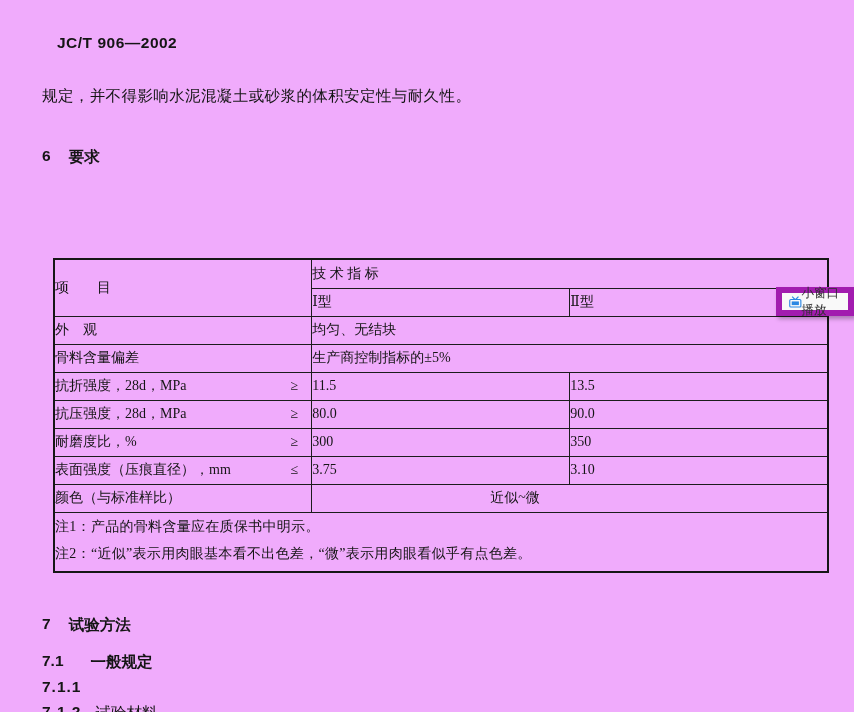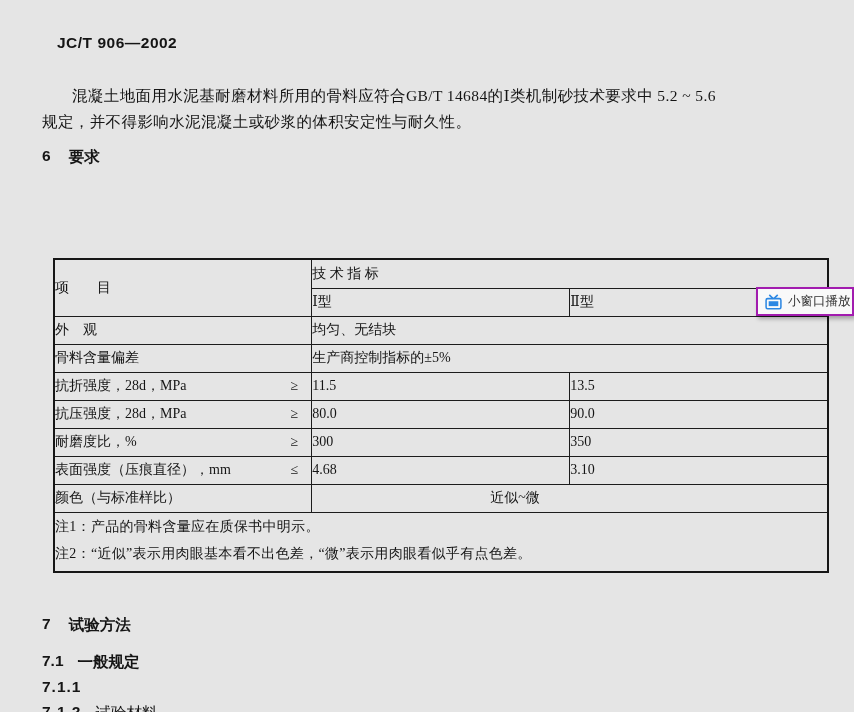--- a/index.html
+++ b/index.html
@@ -1,35 +1,35 @@
 <!DOCTYPE html>
 <html style="--accent: #2b87e3;"><head>
 <meta charset="utf-8">
 <style>
   html,body { margin:0; padding:0; }
   .page {
     position:relative; width:854px; height:712px;
-    background:#e5e5e5; overflow:hidden;
+    background:#f0abfc; overflow:hidden;
     font-family:"Liberation Serif","DejaVu Serif",serif;
     color:#151515;
   }
   .sansbold { font-family:"Liberation Sans","DejaVu Sans",sans-serif; font-weight:bold; }
 
   .doc-code { position:absolute; left:57px; top:34px; font-size:15.5px; letter-spacing:0.5px; }
 
   .para1 { position:absolute; left:42px; top:83px; font-size:15.5px; line-height:26px; }
   .para1 .l1 { text-indent:30px; white-space:nowrap; letter-spacing:0.4px; }
   .para1 .l2 { white-space:nowrap; letter-spacing:0.4px; }
 
   .heading { position:absolute; font-size:15.5px; display:flex; }
   .heading .num { margin-right:18px; }
   #sec6  { left:42px; top:147px; }
   #sec7  { left:42px; top:615px; }
   #sec71 { left:42px; top:652px; }
-  #sec71 .num { margin-right:14px; }
+  #sec71 .num { margin-right:27px; }
 
   .para2 { position:absolute; left:72px; top:182px; font-size:15.5px; letter-spacing:0.4px; }
 
   .caption { position:absolute; left:53px; top:226px; width:776px; text-align:center;
              font-size:14.5px; letter-spacing:0.5px; }
 
   table.req { position:absolute; left:53px; top:258px; width:776px;
               border-collapse:collapse; table-layout:fixed;
               border:2.5px solid #161616; }
   table.req td { border:1.5px solid #1c1c1c; font-size:14px; text-align:left;
@@ -42,37 +42,36 @@
   td.shift { text-indent:178px; }
   td.notes-cell { text-align:left; padding:3px 8px 2px 8px; font-size:13.5px;
                   line-height:27px; height:58px; vertical-align:top; letter-spacing:0.3px; }
 
   .clause { position:absolute; left:42px; top:678px; font-size:15.5px; display:flex; }
   .clause .num { margin-right:0; letter-spacing:1px; }
   .clause-clipped { position:absolute; left:42px; top:703px; height:9px; overflow:hidden;
                     font-size:15.5px; display:flex; }
   .clause-clipped .num { margin-right:14px; letter-spacing:1px; }
 
-  .pip-button { position:absolute; top:287px; right:0; width:98px; height:29px;
-                box-sizing:border-box; background:#f9f9f9; border:2px solid #a21caf;
+  .pip-button { position:absolute; top:287px; right:0; width:78px; height:29px;
+                box-sizing:border-box; background:#f9f9f9; border:6px solid #a21caf;
                 box-shadow:2px 3px 4px rgba(0,0,0,0.28);
-                display:flex; align-items:center; gap:6px; padding-left:7px;
+                display:flex; align-items:center; padding-left:7px;
                 font-family:"Liberation Sans","DejaVu Sans",sans-serif;
                 font-size:12.5px; color:#2f2f2f; z-index:5; cursor:pointer; }
   .tv-icon { color:var(--accent,#2b87e3); display:block; }
 </style>
 </head>
 <body>
 
 <div class="page">
 
   <div class="doc-code sansbold">JC/T 906—2002</div>
 
   <div class="para1">
-    <div class="l1">混凝土地面用水泥基耐磨材料所用的骨料应符合GB/T 14684的Ⅰ类机制砂技术要求中 5.2 ~ 5.6</div>
     <div class="l2">规定，并不得影响水泥混凝土或砂浆的体积安定性与耐久性。</div>
   </div>
 
   <div class="heading sansbold" id="sec6">
     <span class="num">6</span>
     <span>要求</span>
   </div>
 
 
 
@@ -122,21 +121,21 @@
           <span class="sym">≥</span>
         </td>
         <td>300</td>
         <td>350</td>
       </tr>
       <tr class="rc">
         <td class="lbl">
           <span>表面强度（压痕直径），mm</span>
           <span class="sym">≤</span>
         </td>
-        <td>4.68</td>
+        <td>3.75</td>
         <td>3.10</td>
       </tr>
       <tr class="rc">
         <td class="lbl">颜色（与标准样比）</td>
         <td colspan="2" class="shift">近似~微</td>
       </tr>
 
       <tr>
         <td colspan="3" class="notes-cell">
           <div>注1：产品的骨料含量应在质保书中明示。</div>

